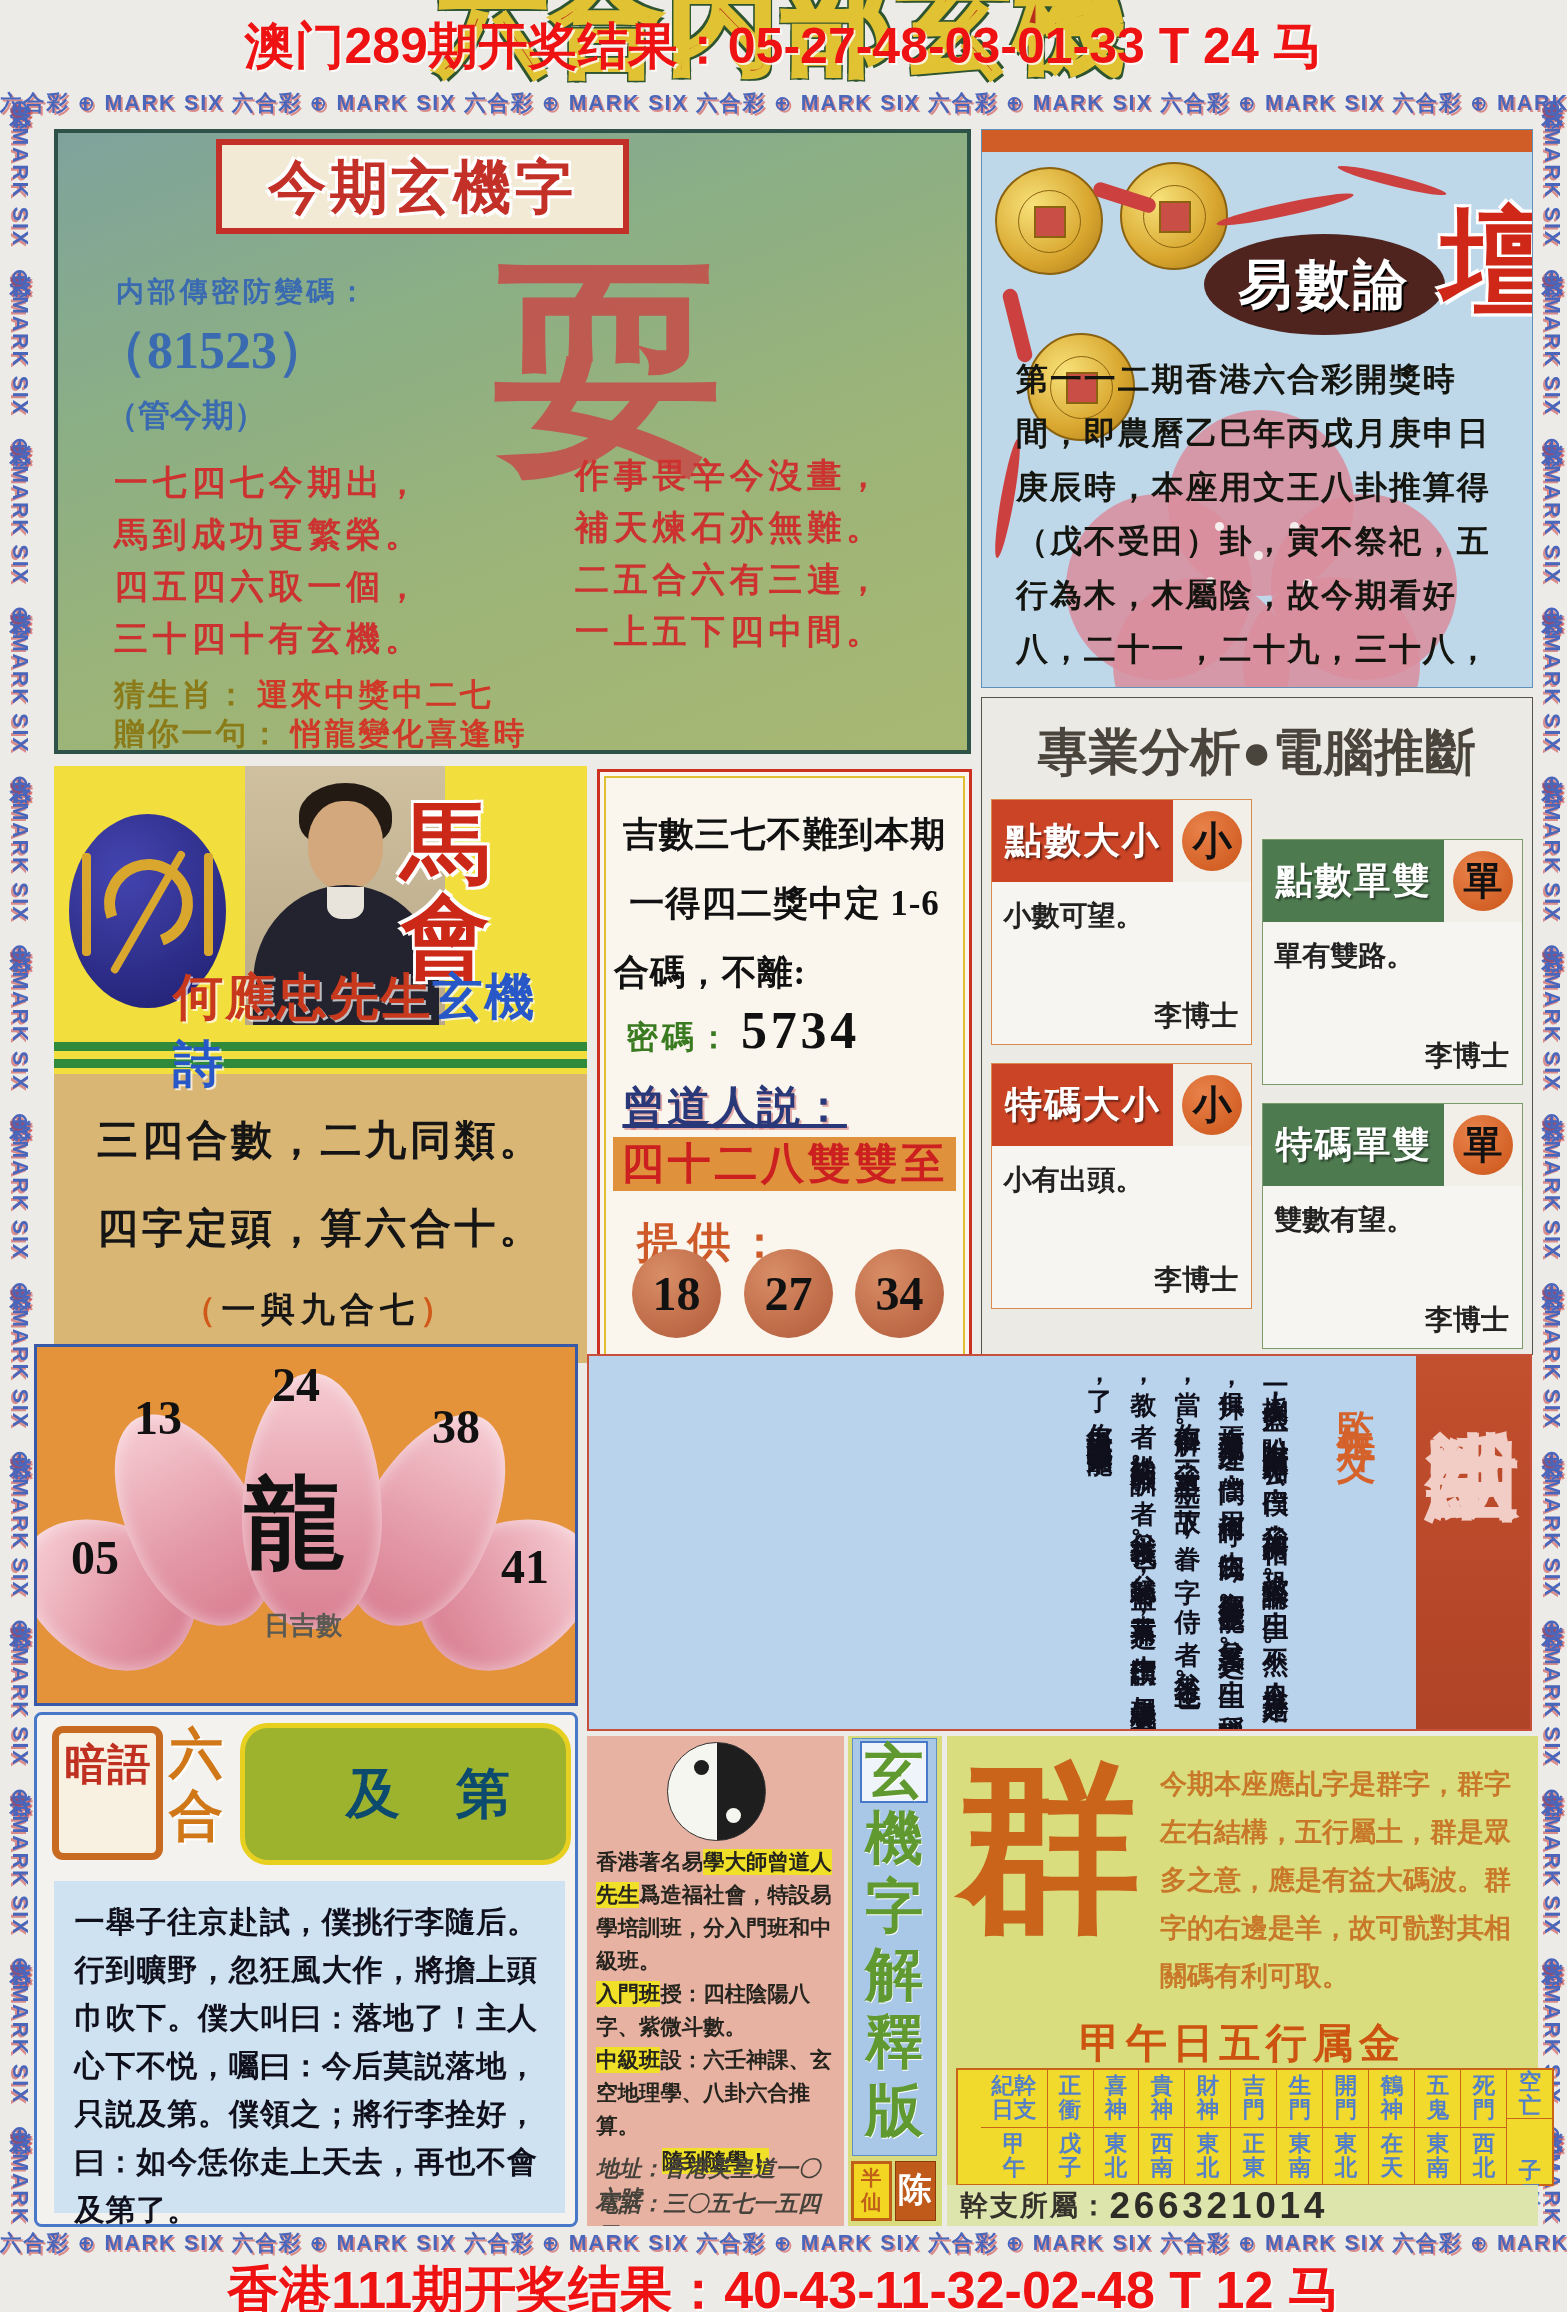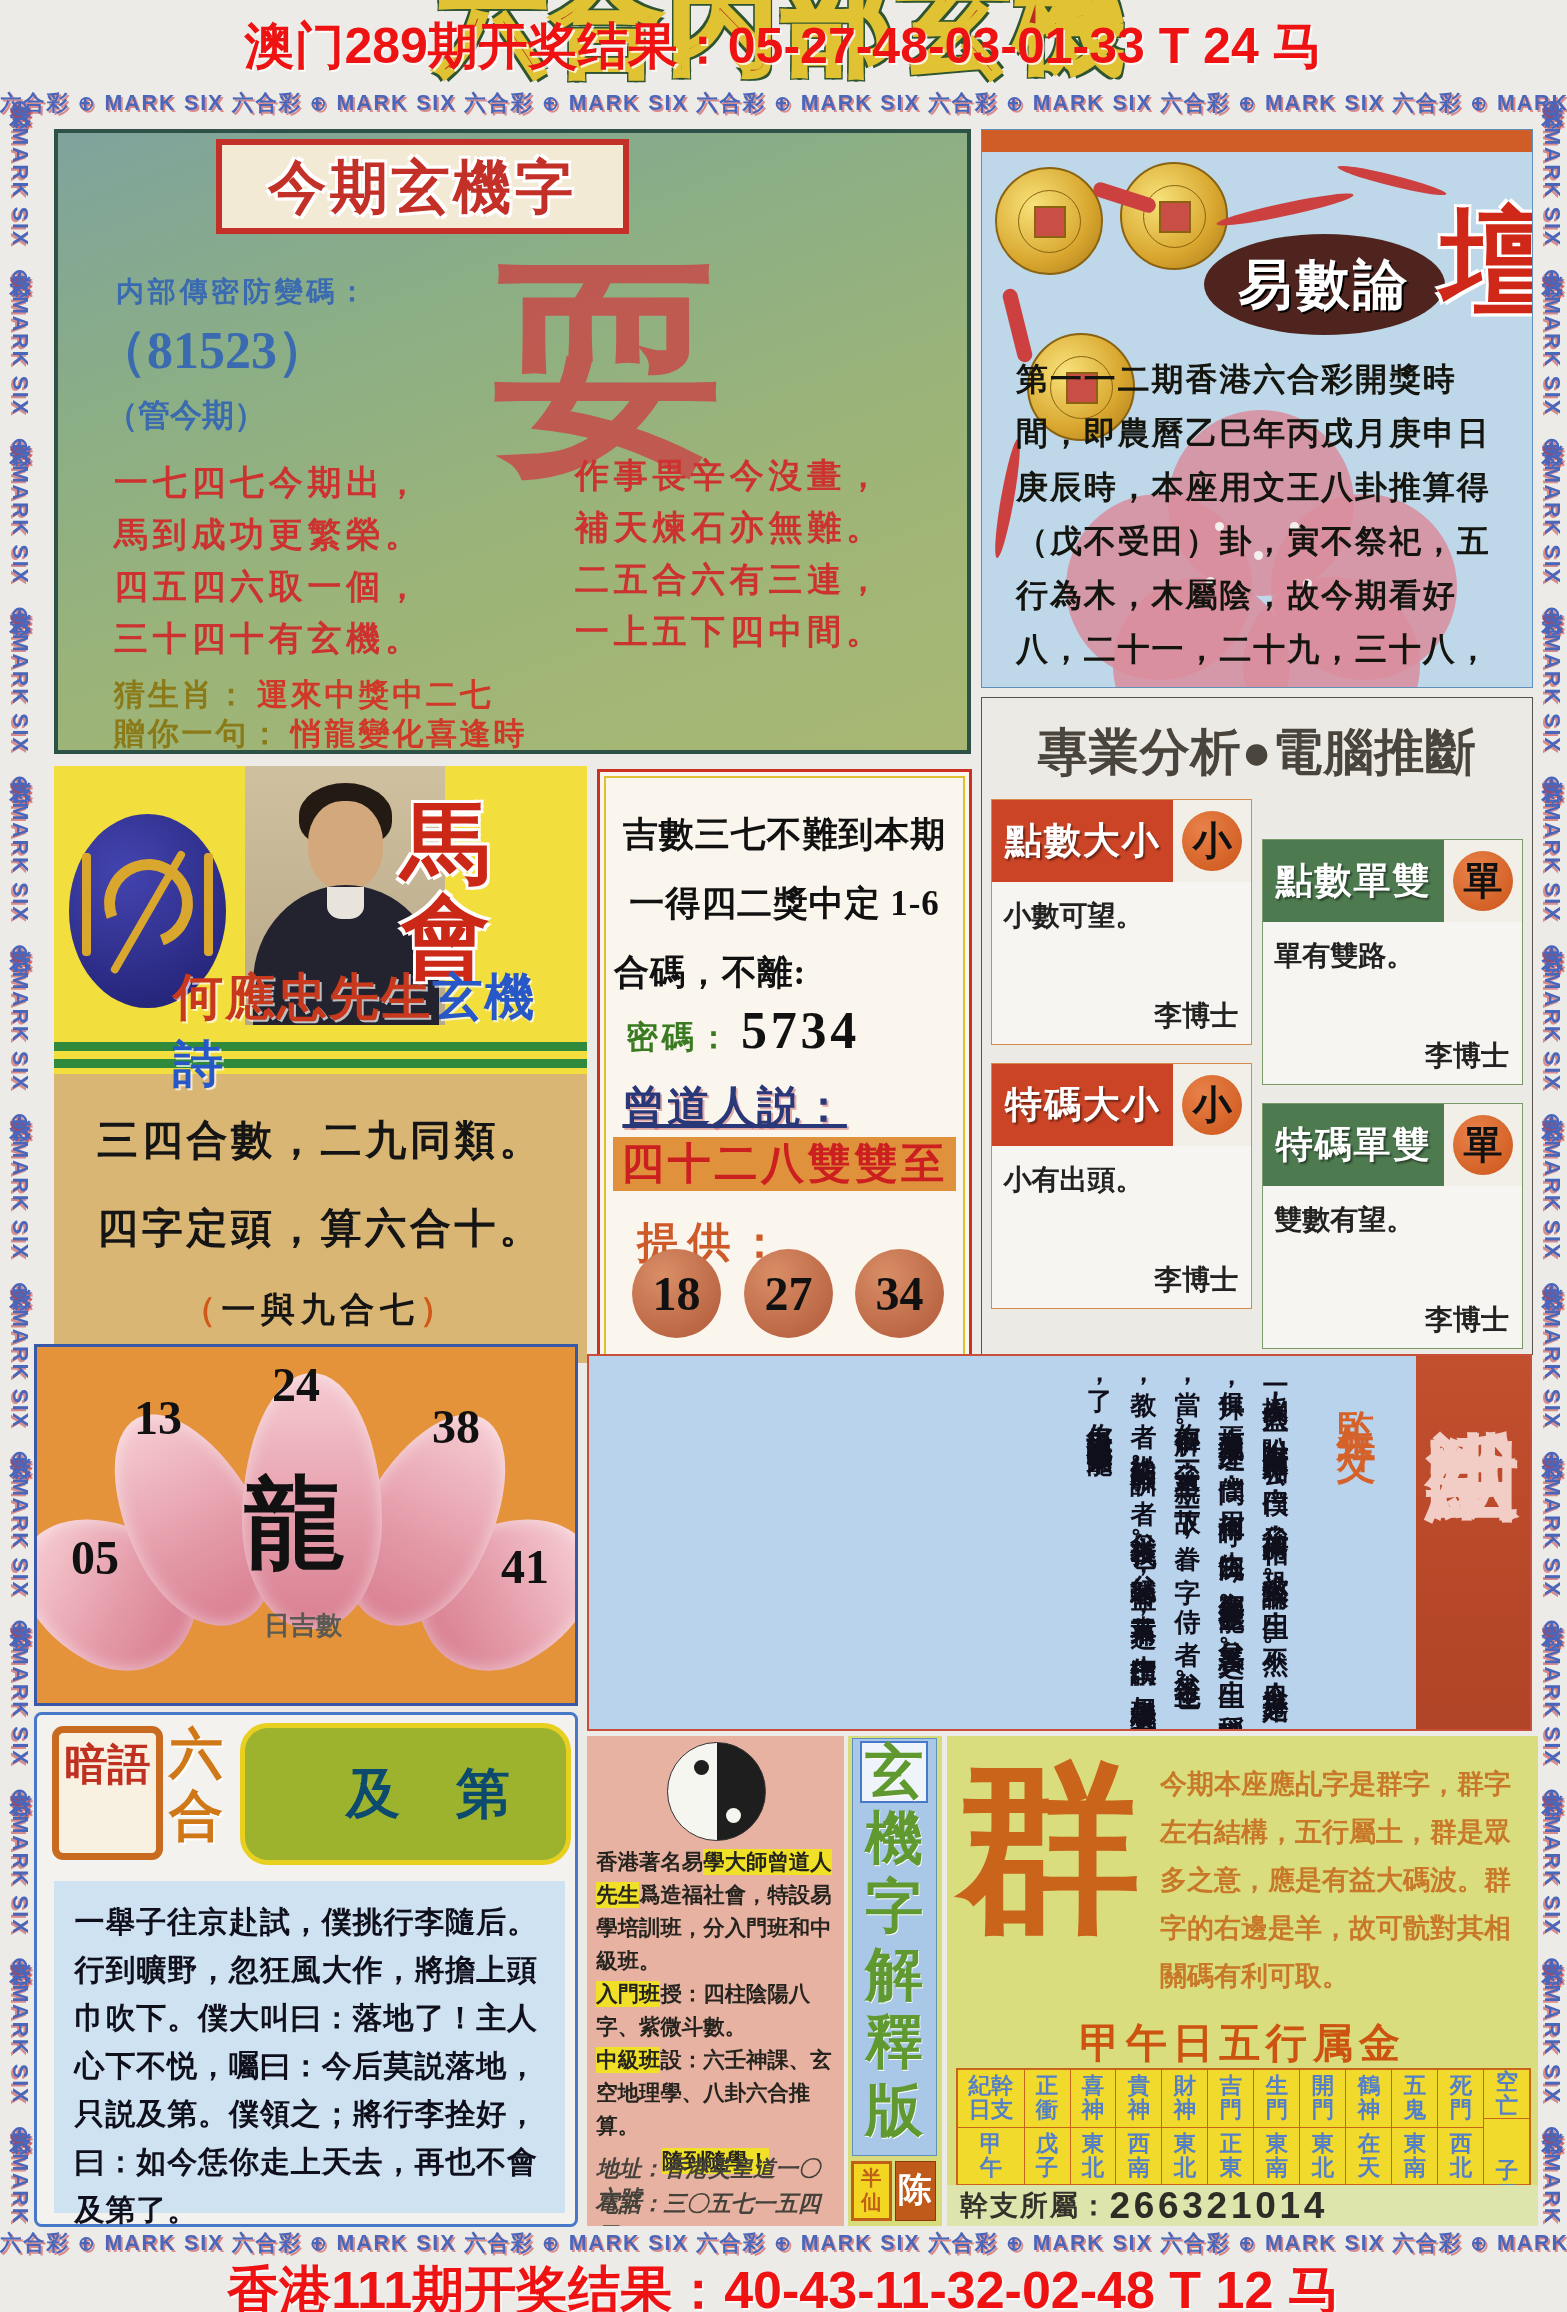--- a/index.html
+++ b/index.html
@@ -172,21 +172,21 @@
         font:bold 20.5px/24px "Liberation Serif",serif;color:#c06018;text-align:center;word-break:break-all;padding-top:1.9px;}
   .xs-seal2{width:41px;height:60px;background:#c05a1a;border:1.9px solid #8a3a08;box-sizing:border-box;
         font:bold 34px/56px "Liberation Serif",serif;color:#fff;text-align:center;}
   
   .qun{left:947px;top:1736px;width:591px;height:490px;background:#d9dd7e;}
   .qn-big{position:absolute;left:9.3px;top:5.6px;font:bold 185px/214px "Liberation Serif",serif;color:#c9641a;}
   .qn-body{position:absolute;left:213px;top:24px;width:365px;font:bold 27px/48px "Liberation Serif",serif;color:#c87828;}
   .qn-sub{position:absolute;left:0;right:0;top:280px;text-align:center;
         font:bold 41px "Liberation Sans",sans-serif;color:#cd5410;letter-spacing:5.6px;}
   .qn-table{position:absolute;left:9.3px;top:332px;width:571px;height:114px;display:flex;
-        background:#f2da2c;border:2.8px solid #c8641a;}
+        background:#f2da2c;border:2.8px solid #c8641a;padding-left:23px;}
   .qn-col{flex:1;border-right:0.9px solid #c8641a;display:flex;flex-direction:column;}
   .qn-col:last-child{border-right:none;gap:40px;}
   .qn-col.wide{flex:1.45;}
   .qn-h,.qn-v{flex:1;display:flex;align-items:center;justify-content:center;
         font:bold 22.4px/24px "Liberation Sans",sans-serif;color:#5580c8;text-align:center;}
   .qn-h{border-bottom:0.9px solid #c8641a;}
   .qn-h span,.qn-v span{display:inline-block;width:1.15em;word-break:break-all;}
   .qn-col.wide .qn-h span{width:2.3em;}
   .qn-stems{position:absolute;left:0;right:0;top:449px;height:41px;background:#dde4ac;
         display:flex;align-items:center;padding-left:13px;}

